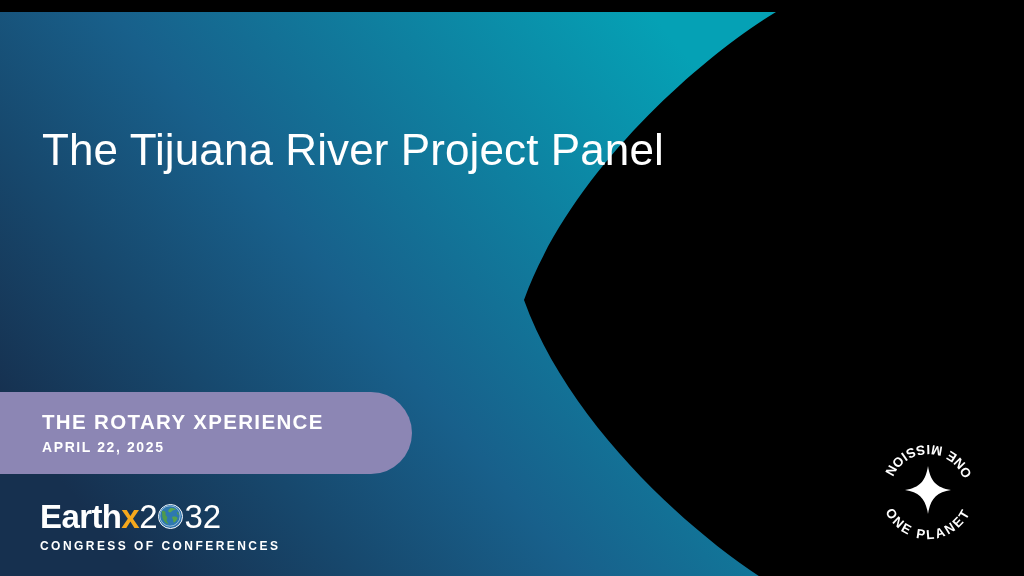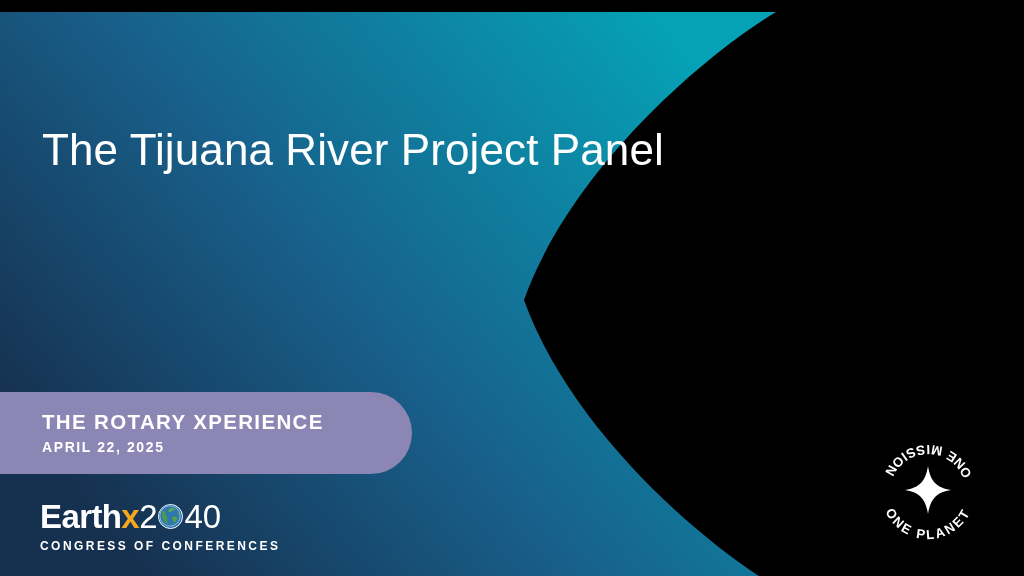--- a/index.html
+++ b/index.html
@@ -190,21 +190,21 @@
           <path d="M11.6,3.0 C13.6,2.8 15.6,3.4 17.0,4.4 C16.0,5.0 14.6,4.8 13.6,5.4
                    C12.7,6.0 12.4,7.0 11.4,7.3 C10.6,7.5 9.9,7.0 9.3,6.4
                    C9.0,5.3 10.0,4.2 11.6,3.0 Z" fill="#5aa84f"></path>
           <path d="M13.2,12.0 C15.0,11.2 17.2,11.6 18.6,12.9 C18.0,14.8 16.6,16.6 14.8,17.8
                    C14.0,16.6 14.4,15.2 13.8,14.0 C13.5,13.3 12.8,12.8 13.2,12.0 Z" fill="#55a24c"></path>
           <path d="M18.8,7.0 C19.5,8.0 19.9,9.2 20.0,10.4 C19.2,10.0 18.4,9.4 18.0,8.6
                    C17.8,8.0 18.2,7.3 18.8,7.0 Z" fill="#4f9b4a"></path>
           <circle cx="11" cy="11" r="10.2" fill="none" stroke="#ffffff" stroke-width="0.9" opacity="0.55"></circle>
         </svg>
       </span>
-      <span class="logo-num-b">40</span>
+      <span class="logo-num-b">32</span>
     </div>
     <div class="logo-tagline">CONGRESS OF CONFERENCES</div>
   </div>
 
   <div id="mission-badge">
     <svg width="124" height="124" viewBox="0 0 124 124" xmlns="http://www.w3.org/2000/svg">
       <defs>
 
         <path id="arcTop" d="M 15,62 A 47,47 0 0 0 109,62"></path>
 

